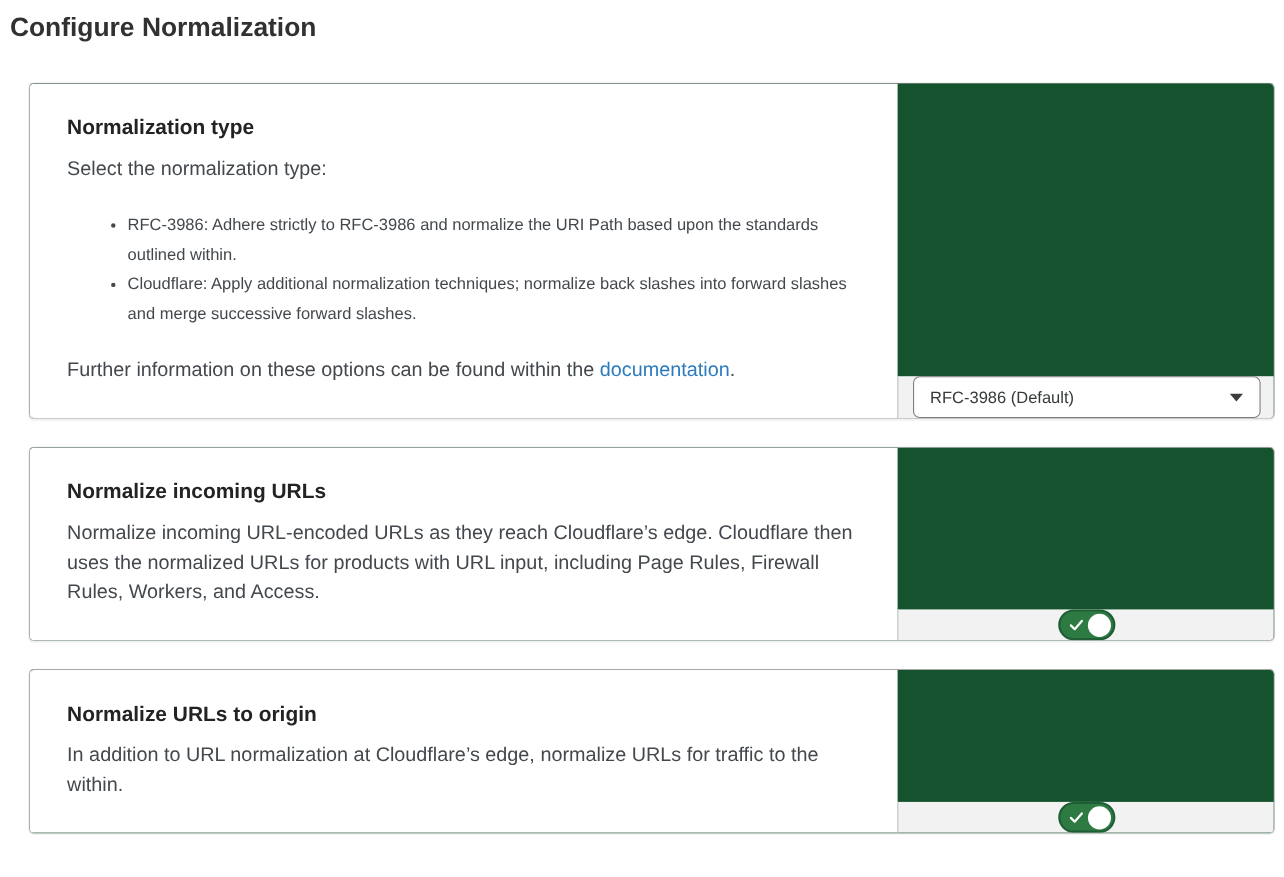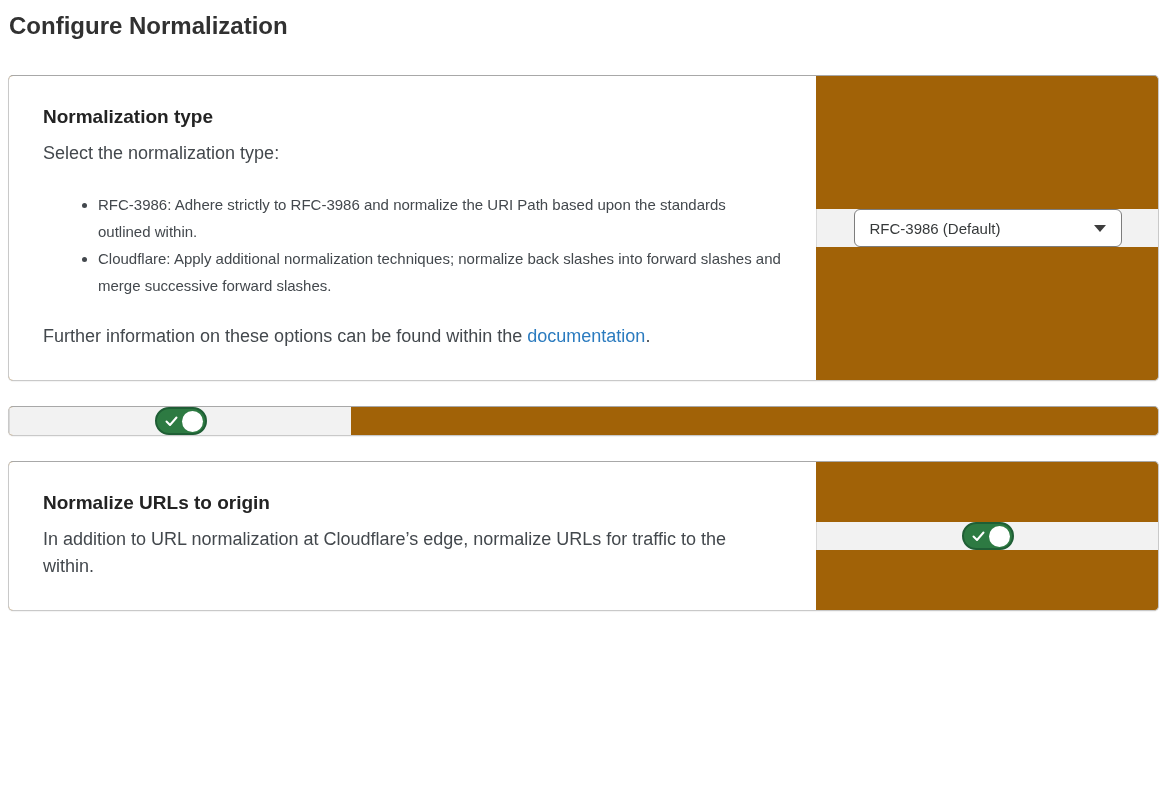--- a/index.html
+++ b/index.html
@@ -11,28 +11,29 @@
     padding: 8px 8px 12px 8px;
   }
   .page-title {
     font-size: 24px;
     font-weight: 700;
     color: #313131;
     margin: 4px 0 35px 1px;
   }
   .card {
     display: flex;
-    align-items: center;
+    align-items: flex-end;
     border: 1px solid #c9c9c9;
     border-top-color: #a8a8a8;
     border-radius: 5px;
     overflow: hidden;
     margin-bottom: 25px;
     box-shadow: 0 1px 1px rgba(0,0,0,0.05);
-    background: #a16207;
+    background: #14532d;
+    margin-left: 18px;
   }
   .card-left {
     flex: 1 1 auto;
     padding: 30px 34px;
     background: #fff;
     min-width: 0;
   }
   .card-right {
     flex: 0 0 342px;
     background: #f2f2f2;
@@ -66,21 +67,21 @@
   }
   .footer-line { margin-top: 24px; }
   a.doc-link {
     color: #2b7bbf;
     text-decoration: none;
     cursor: pointer;
   }
 
   
   .select-control {
-    width: 268px;
+    width: 316px;
     height: 38px;
     background: #ffffff;
     border: 1px solid #7d7d7d;
     border-radius: 6px;
     display: flex;
     align-items: center;
     justify-content: space-between;
     padding: 0 15px;
     font-size: 15px;
     color: #36393a;
@@ -135,20 +136,24 @@
     </div>
     <div class="card-right">
       <div class="select-control">
         <span>RFC-3986 (Default)</span>
         <span class="caret-down"></span>
       </div>
     </div>
   </section>
 
   <section class="card">
+    <div class="card-left">
+      <h2 class="card-heading">Normalize incoming URLs</h2>
+      <p>Normalize incoming URL-encoded URLs as they reach Cloudflare’s edge. Cloudflare then uses the normalized URLs for products with URL input, including Page Rules, Firewall Rules, Workers, and Access.</p>
+    </div>
     <div class="card-right">
       <button class="toggle" aria-checked="true" role="switch">
         <span class="check-icon">
           <svg width="13" height="11" viewBox="0 0 13 11">
               <polyline points="1.5,5.5 5,9 11.5,1.5" fill="none" stroke="#ffffff" stroke-width="2" stroke-linecap="round" stroke-linejoin="round"></polyline>
             </svg>
         </span>
         <span class="knob"></span>
       </button>
     </div>

